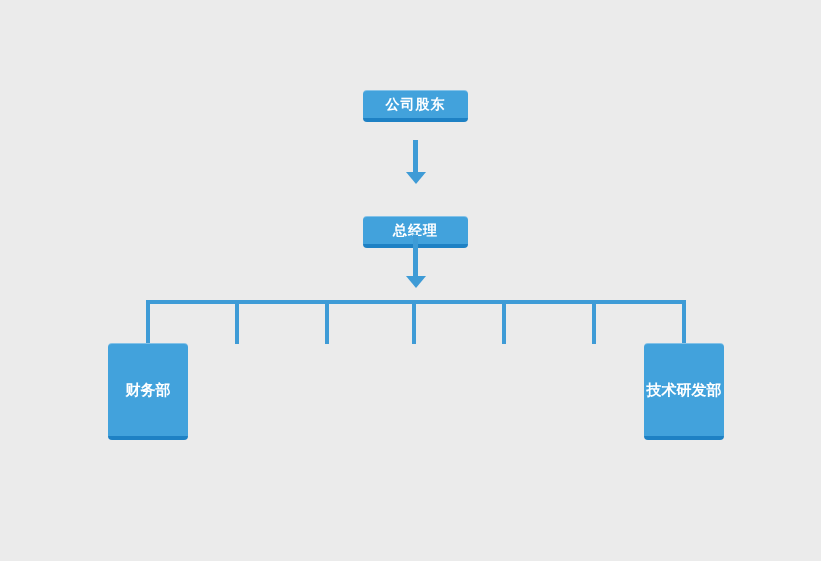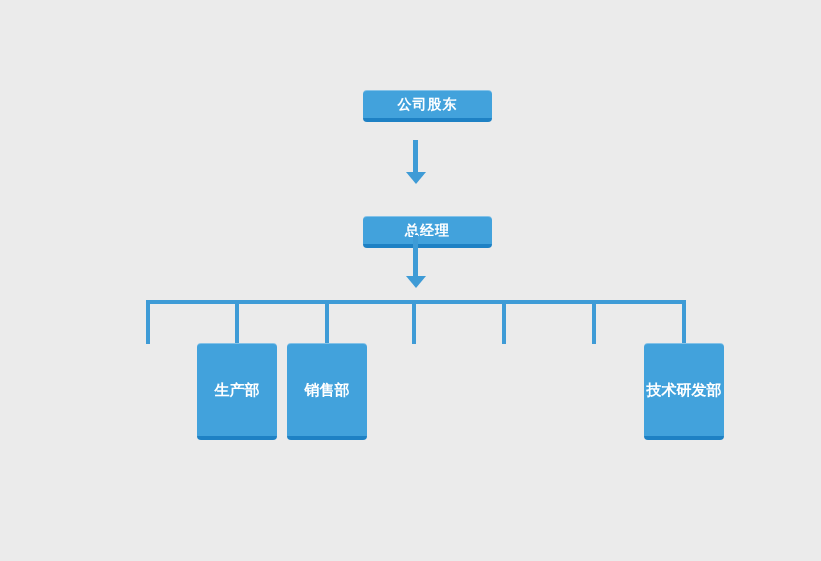--- a/index.html
+++ b/index.html
@@ -26,21 +26,21 @@
     border-radius: 4px;
     color: #ffffff;
     font-weight: bold;
     display: flex;
     align-items: center;
     justify-content: center;
     text-align: center;
     cursor: pointer;
   }
   .node.title {
-    width: 129px;
+    width: 105px;
     height: 32px;
     left: 363px;
     font-size: 14px;
     letter-spacing: 1px;
   }
   .node.dept {
     width: 80px;
     height: 97px;
     top: 343px;
     font-size: 15px;
@@ -91,23 +91,20 @@
 
   <div class="hline"></div>
   <div class="drop" style="left:146px"></div>
   <div class="drop" style="left:235px"></div>
   <div class="drop" style="left:325px"></div>
   <div class="drop" style="left:412px"></div>
   <div class="drop" style="left:502px"></div>
   <div class="drop" style="left:592px"></div>
   <div class="drop" style="left:682px"></div>
 
-  <div class="node dept" style="left:197px">
-    <span>生产部</span>
-  </div>
-  <div class="node dept" style="left:287px">
-    <span>销售部</span>
+  <div class="node dept" style="left:108px">
+    <span>财务部</span>
   </div>
   <div class="node dept" style="left:644px">
     <span>技术研发部</span>
   </div>
 
 </div>
 
 </body></html>

